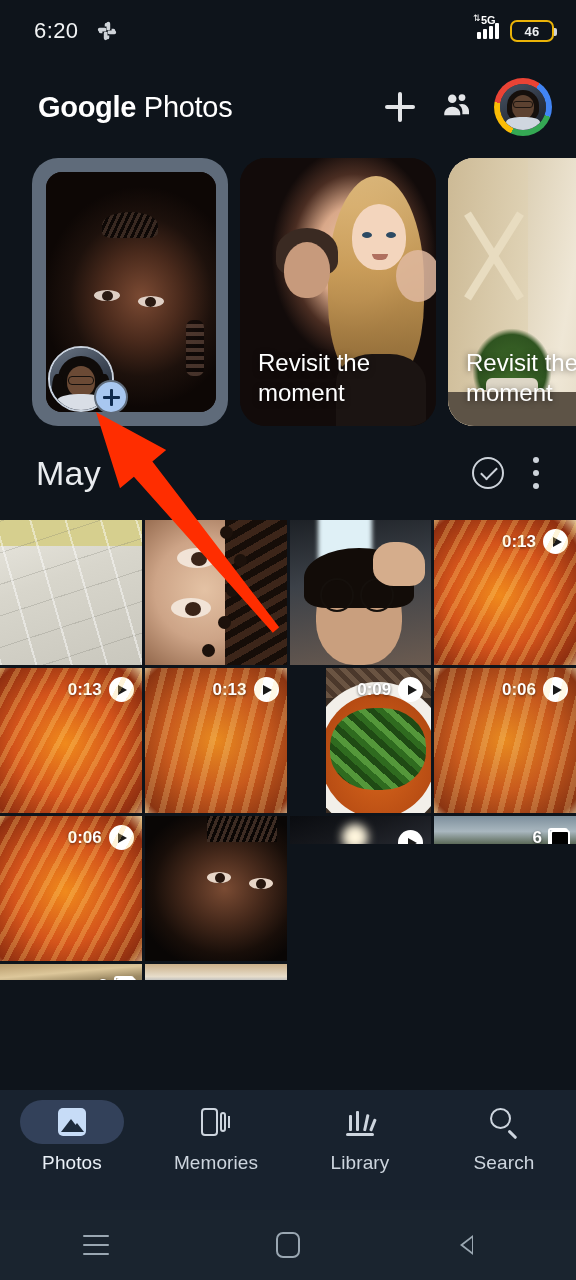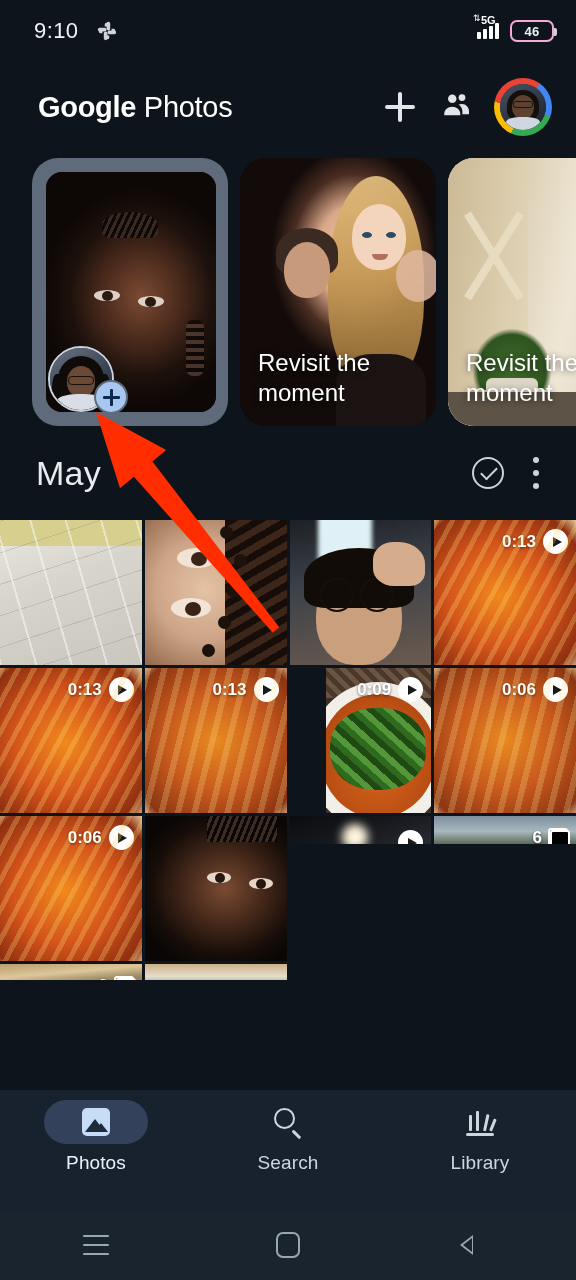--- a/index.html
+++ b/index.html
@@ -22,21 +22,21 @@
   .slack-icon{ width:22px; height:22px; position:relative; display:block; }
   .net{ display:flex; align-items:flex-end; gap:2px; position:relative; }
   .net-label{
     position:absolute; top:-9px; left:4px;
     font-size:11px; font-weight:700; color:#fff; letter-spacing:-.2px;
   }
   .net-arrows{ position:absolute; top:-9px; left:-4px; font-size:9px; line-height:9px; color:#fff;}
   .bar{ width:4px; background:#fff; border-radius:1px; }
   .b1{height:7px}.b2{height:10px}.b3{height:13px}.b4{height:16px}
   .battery{
-    width:44px;height:22px;border:2px solid #f9a8d4;border-radius:7px;
+    width:44px;height:22px;border:2px solid #eab308;border-radius:7px;
     display:flex;align-items:center;justify-content:center;position:relative;
   }
   .battery:after{
     content:"";position:absolute;right:-5px;top:6px;width:3px;height:8px;
     background:#cfd3d7;border-radius:0 2px 2px 0;
   }
   .battery span{ font-size:13px; font-weight:700; color:#eceff1; letter-spacing:.2px;}
 
   
   .appbar{
@@ -302,21 +302,21 @@
     border-top:7px solid transparent;border-bottom:7px solid transparent;border-right:9px solid #1a242f;}
 
   
   .annot{ position:absolute;left:0;top:0;width:576px;height:1280px;pointer-events:none; }
 </style>
 </head>
 <body>
 
 <div class="statusbar">
   <div class="sb-left">
-    <span class="sb-time">9:10</span>
+    <span class="sb-time">6:20</span>
     <span class="slack-icon">
       <svg width="22" height="22" viewBox="0 0 24 24" fill="#cfd4d9">
         <path d="M5 14.5a2 2 0 1 1 0-4h2v4H5zm3.5 0a2 2 0 0 1 4 0V20a2 2 0 1 1-4 0v-5.5z"></path>
         <path d="M9.5 5a2 2 0 1 1 4 0v2h-4V5zm0 3.5a2 2 0 0 1 0 4H4a2 2 0 1 1 0-4h5.5z"></path>
         <path d="M19 9.5a2 2 0 1 1 0 4h-2v-4h2zm-3.5 0a2 2 0 0 1-4 0V4a2 2 0 1 1 4 0v5.5z"></path>
         <path d="M14.5 19a2 2 0 1 1-4 0v-2h4v2zm0-3.5a2 2 0 0 1 0-4H20a2 2 0 1 1 0 4h-5.5z"></path>
       </svg>
     </span>
   </div>
   <div class="sb-right">
@@ -528,44 +528,54 @@
 
 <div class="bottomnav">
 
   <div class="navitem">
     <div class="navpill active">
       <span class="ico-photos"></span>
     </div>
     <span class="navlabel active">Photos</span>
   </div>
 
-
   <div class="navitem">
     <div class="navpill">
-      <span class="ico-search">
-          <i></i>
-          <b></b>
+      <span class="ico-mem">
+          <i class="m1"></i>
+          <i class="m2"></i>
+          <i class="m3"></i>
         </span>
     </div>
-    <span class="navlabel">Search</span>
+    <span class="navlabel">Memories</span>
   </div>
 
   <div class="navitem">
     <div class="navpill">
       <span class="ico-lib">
           <i class="l1"></i>
           <i class="l2"></i>
           <i class="l3"></i>
           <i class="l4"></i>
           <b></b>
         </span>
     </div>
     <span class="navlabel">Library</span>
   </div>
 
+  <div class="navitem">
+    <div class="navpill">
+      <span class="ico-search">
+          <i></i>
+          <b></b>
+        </span>
+    </div>
+    <span class="navlabel">Search</span>
+  </div>
+
 </div>
 
 <div class="sysnav">
   <div class="sysbtn">
     <span class="sys-recent">
         <i></i>
         <i></i>
         <i></i>
       </span>
   </div>

